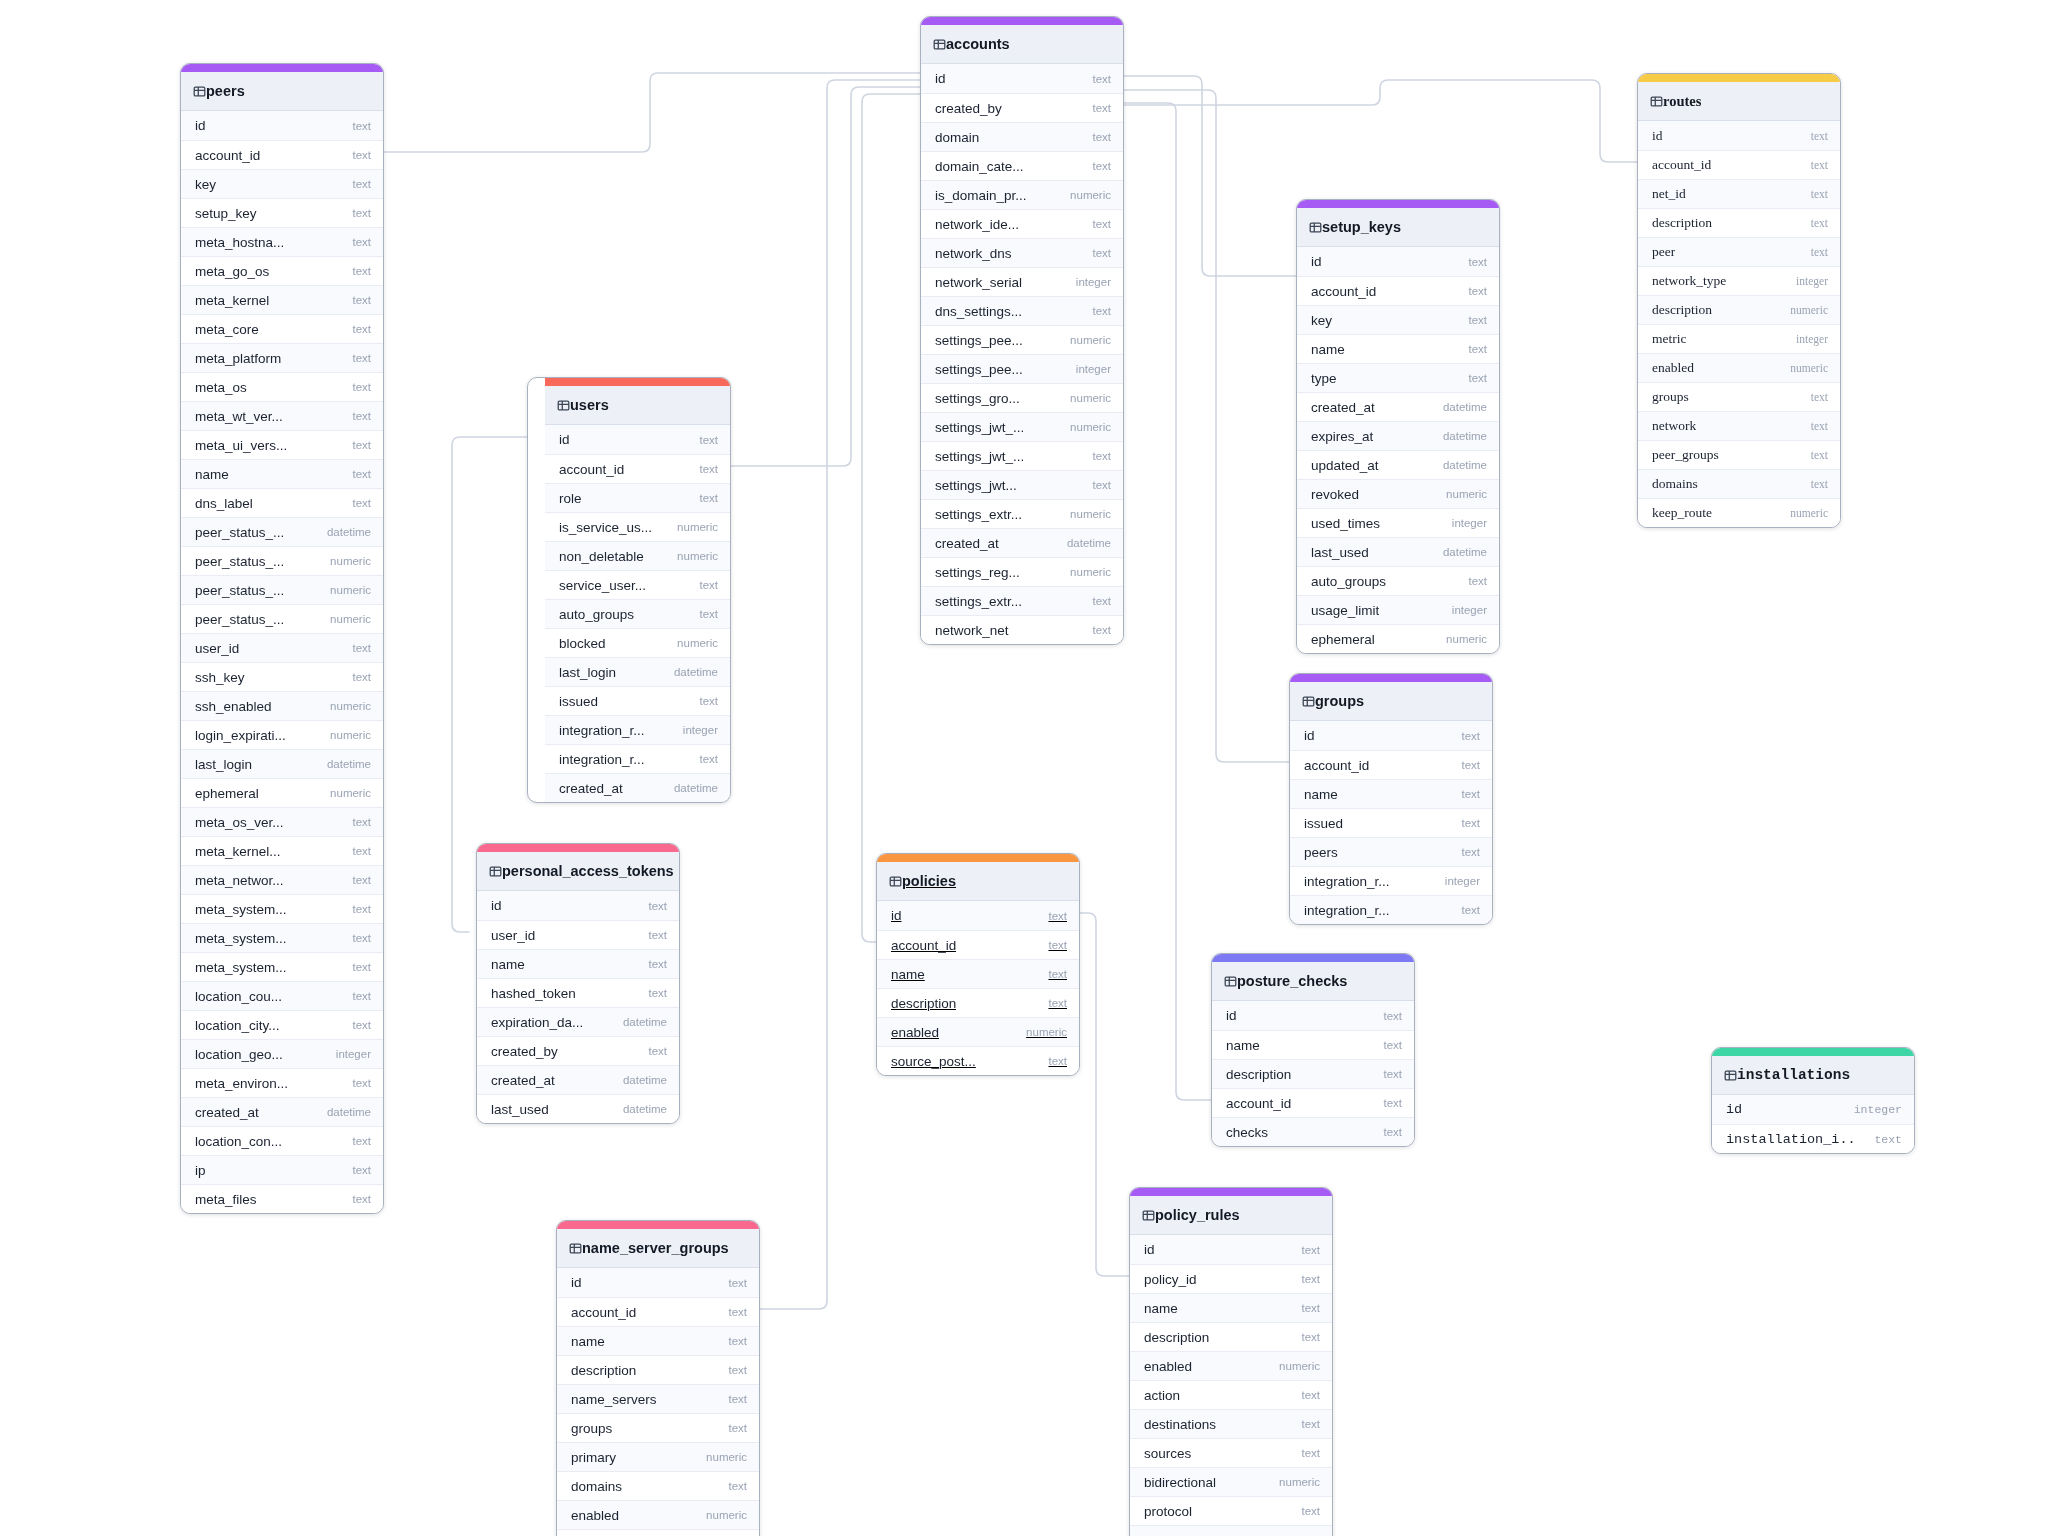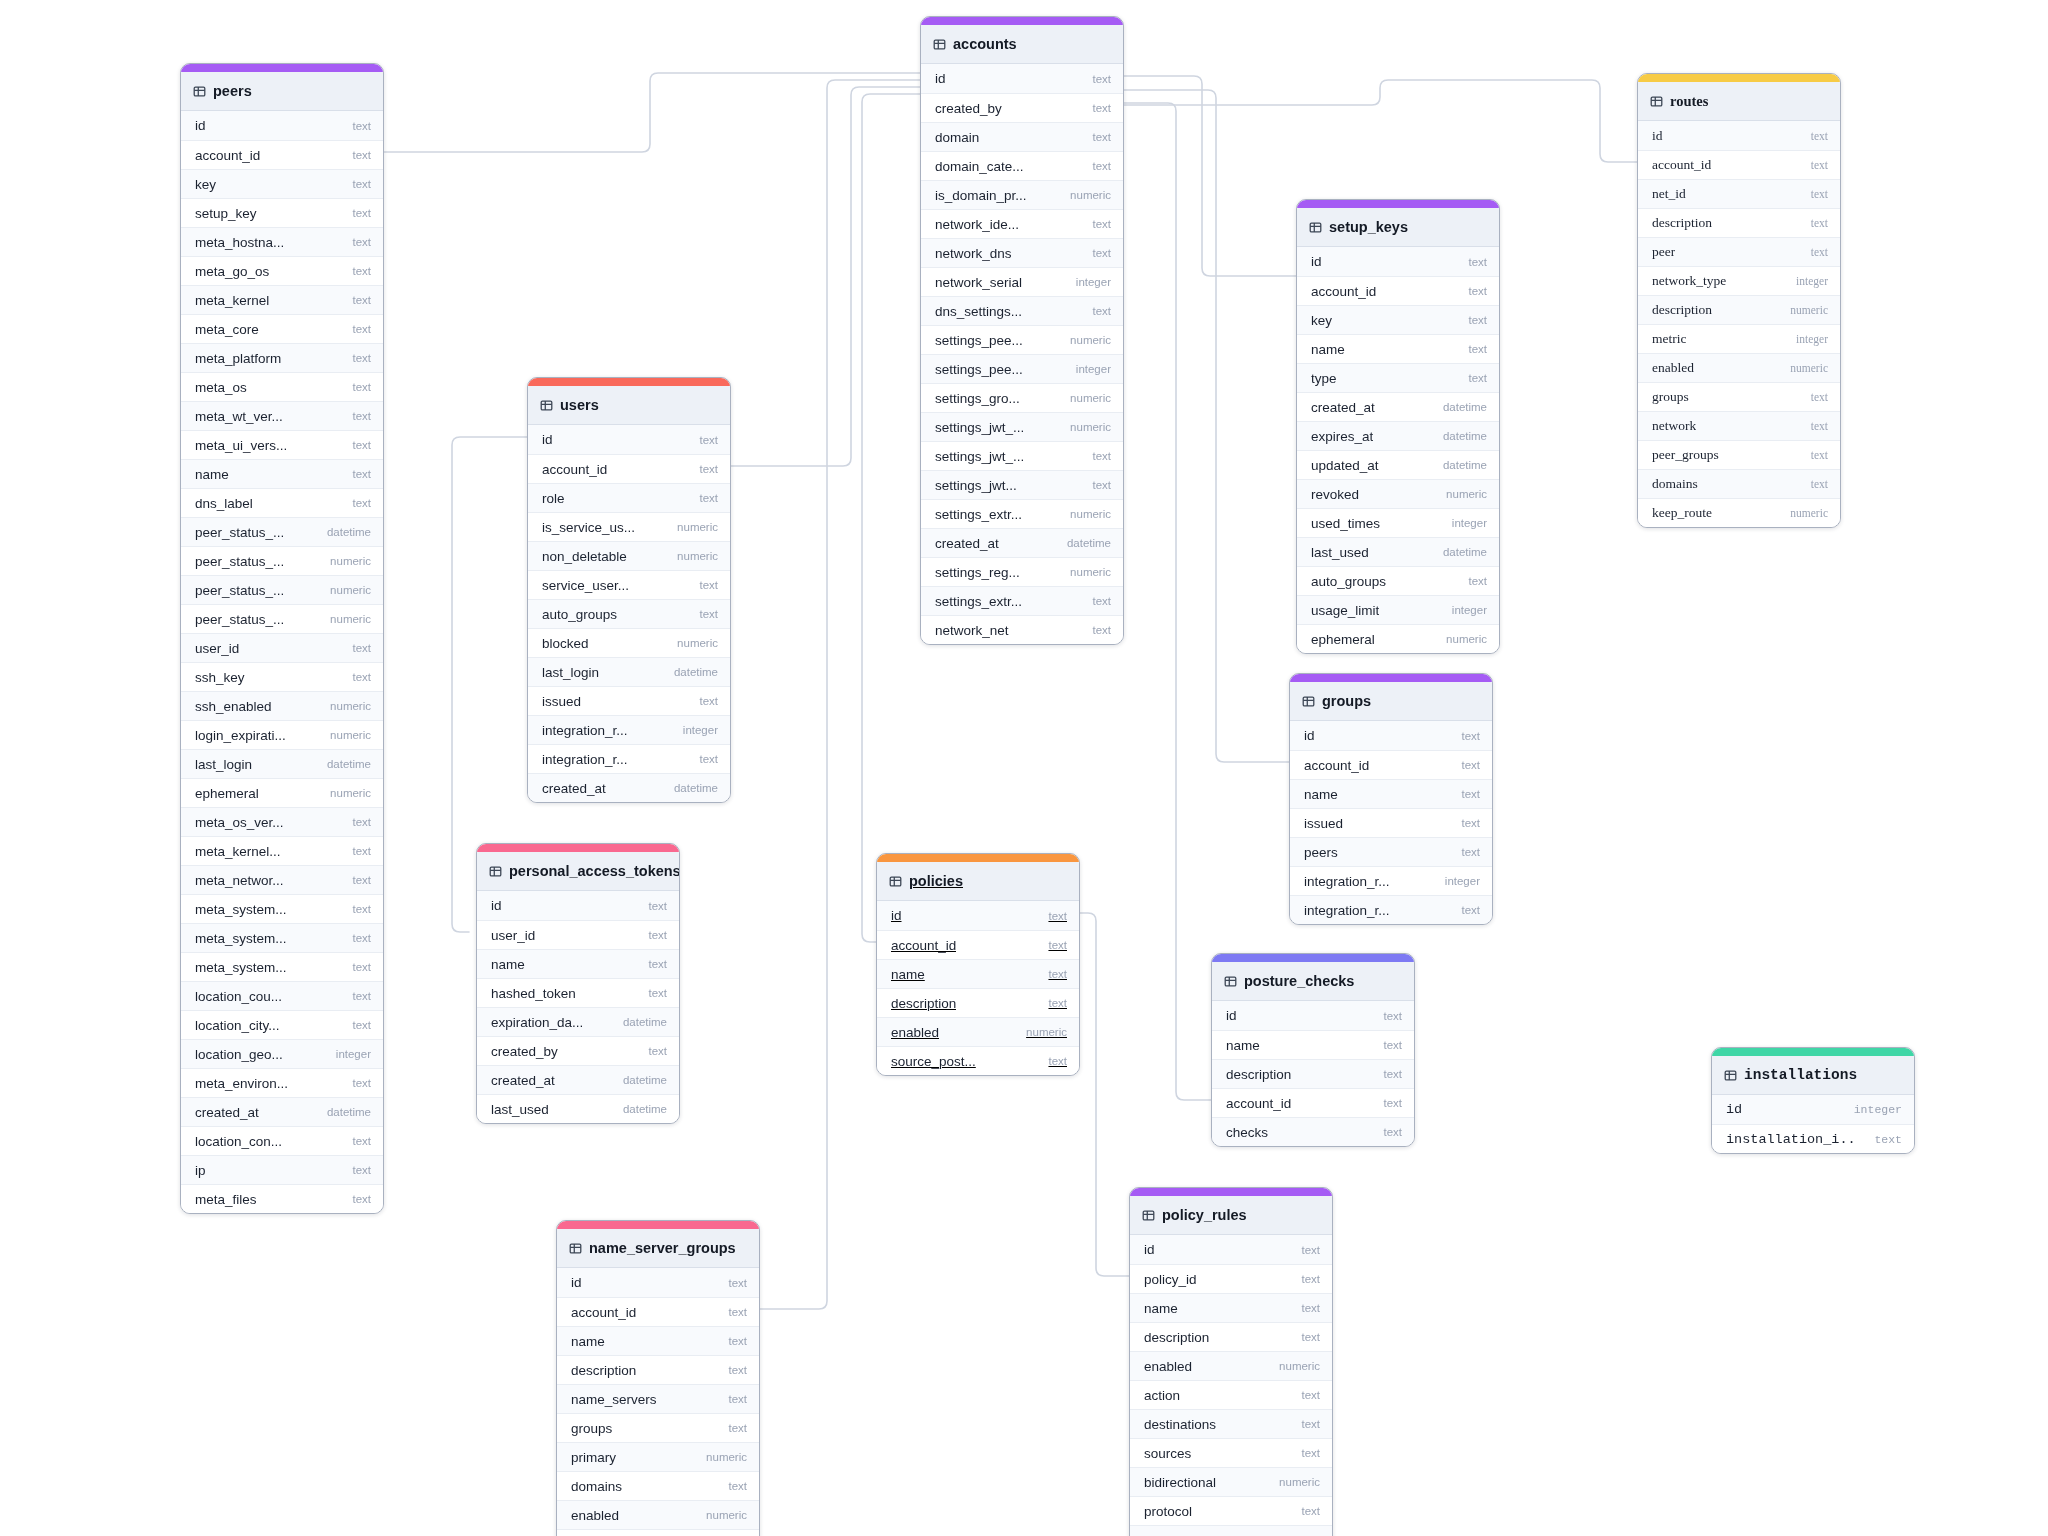--- a/index.html
+++ b/index.html
@@ -8,21 +8,21 @@
   #edges{position:absolute;left:0;top:0;width:2048px;height:1536px;}
   #edges path{fill:none;stroke:#cfd5e0;stroke-width:1.6;stroke-linecap:round;stroke-linejoin:round;}
   .table-card{
     position:absolute;width:204px;background:#ffffff;
     border:1px solid #a9b1c0;border-radius:10px;
     box-shadow:0 1px 4px rgba(20,30,50,.14);
     overflow:hidden;box-sizing:border-box;
   }
   .accent{height:8px;}
   .t-header{
-    display:flex;align-items:center;gap:7px;height:38px;
+    display:flex;align-items:center;height:38px;
     background:#edf1f7;border-bottom:1px solid #d9dfe9;
     padding:0 12px;font-weight:bold;font-size:14.5px;color:#141a25;
   }
   .t-header .ticon{display:flex;align-items:center;}
   .t-rows{display:block;}
   .t-row{
     display:flex;align-items:center;justify-content:space-between;
     height:29px;padding:0 12px 0 14px;box-sizing:border-box;
   }
   .t-row:nth-child(odd){background:#f8fafd;}
@@ -210,21 +210,21 @@
         <div class="t-row">
           <span class="f-name">ip</span>
           <span class="f-type">text</span>
         </div>
         <div class="t-row">
           <span class="f-name">meta_files</span>
           <span class="f-type">text</span>
         </div>
       </div>
     </div>
-    <div class="table-card" style="left: 527px; top: 377px;">
+    <div class="table-card" style="left: 527px; top: 377px; padding-left: 17px;">
       <div class="accent" style="background: rgb(249, 105, 91);"></div>
       <div class="t-header">
         <span class="ticon">
           <svg width="13" height="13" viewBox="0 0 16 16" fill="none" stroke="#3d4756" stroke-width="1.6">
             <rect x="1.5" y="2.5" width="13" height="11" rx="1.5"></rect>
             <line x1="1.5" y1="6.5" x2="14.5" y2="6.5"></line>
             <line x1="6.5" y1="2.5" x2="6.5" y2="13.5"></line>
           </svg>
         </span>
         <span>users</span>

